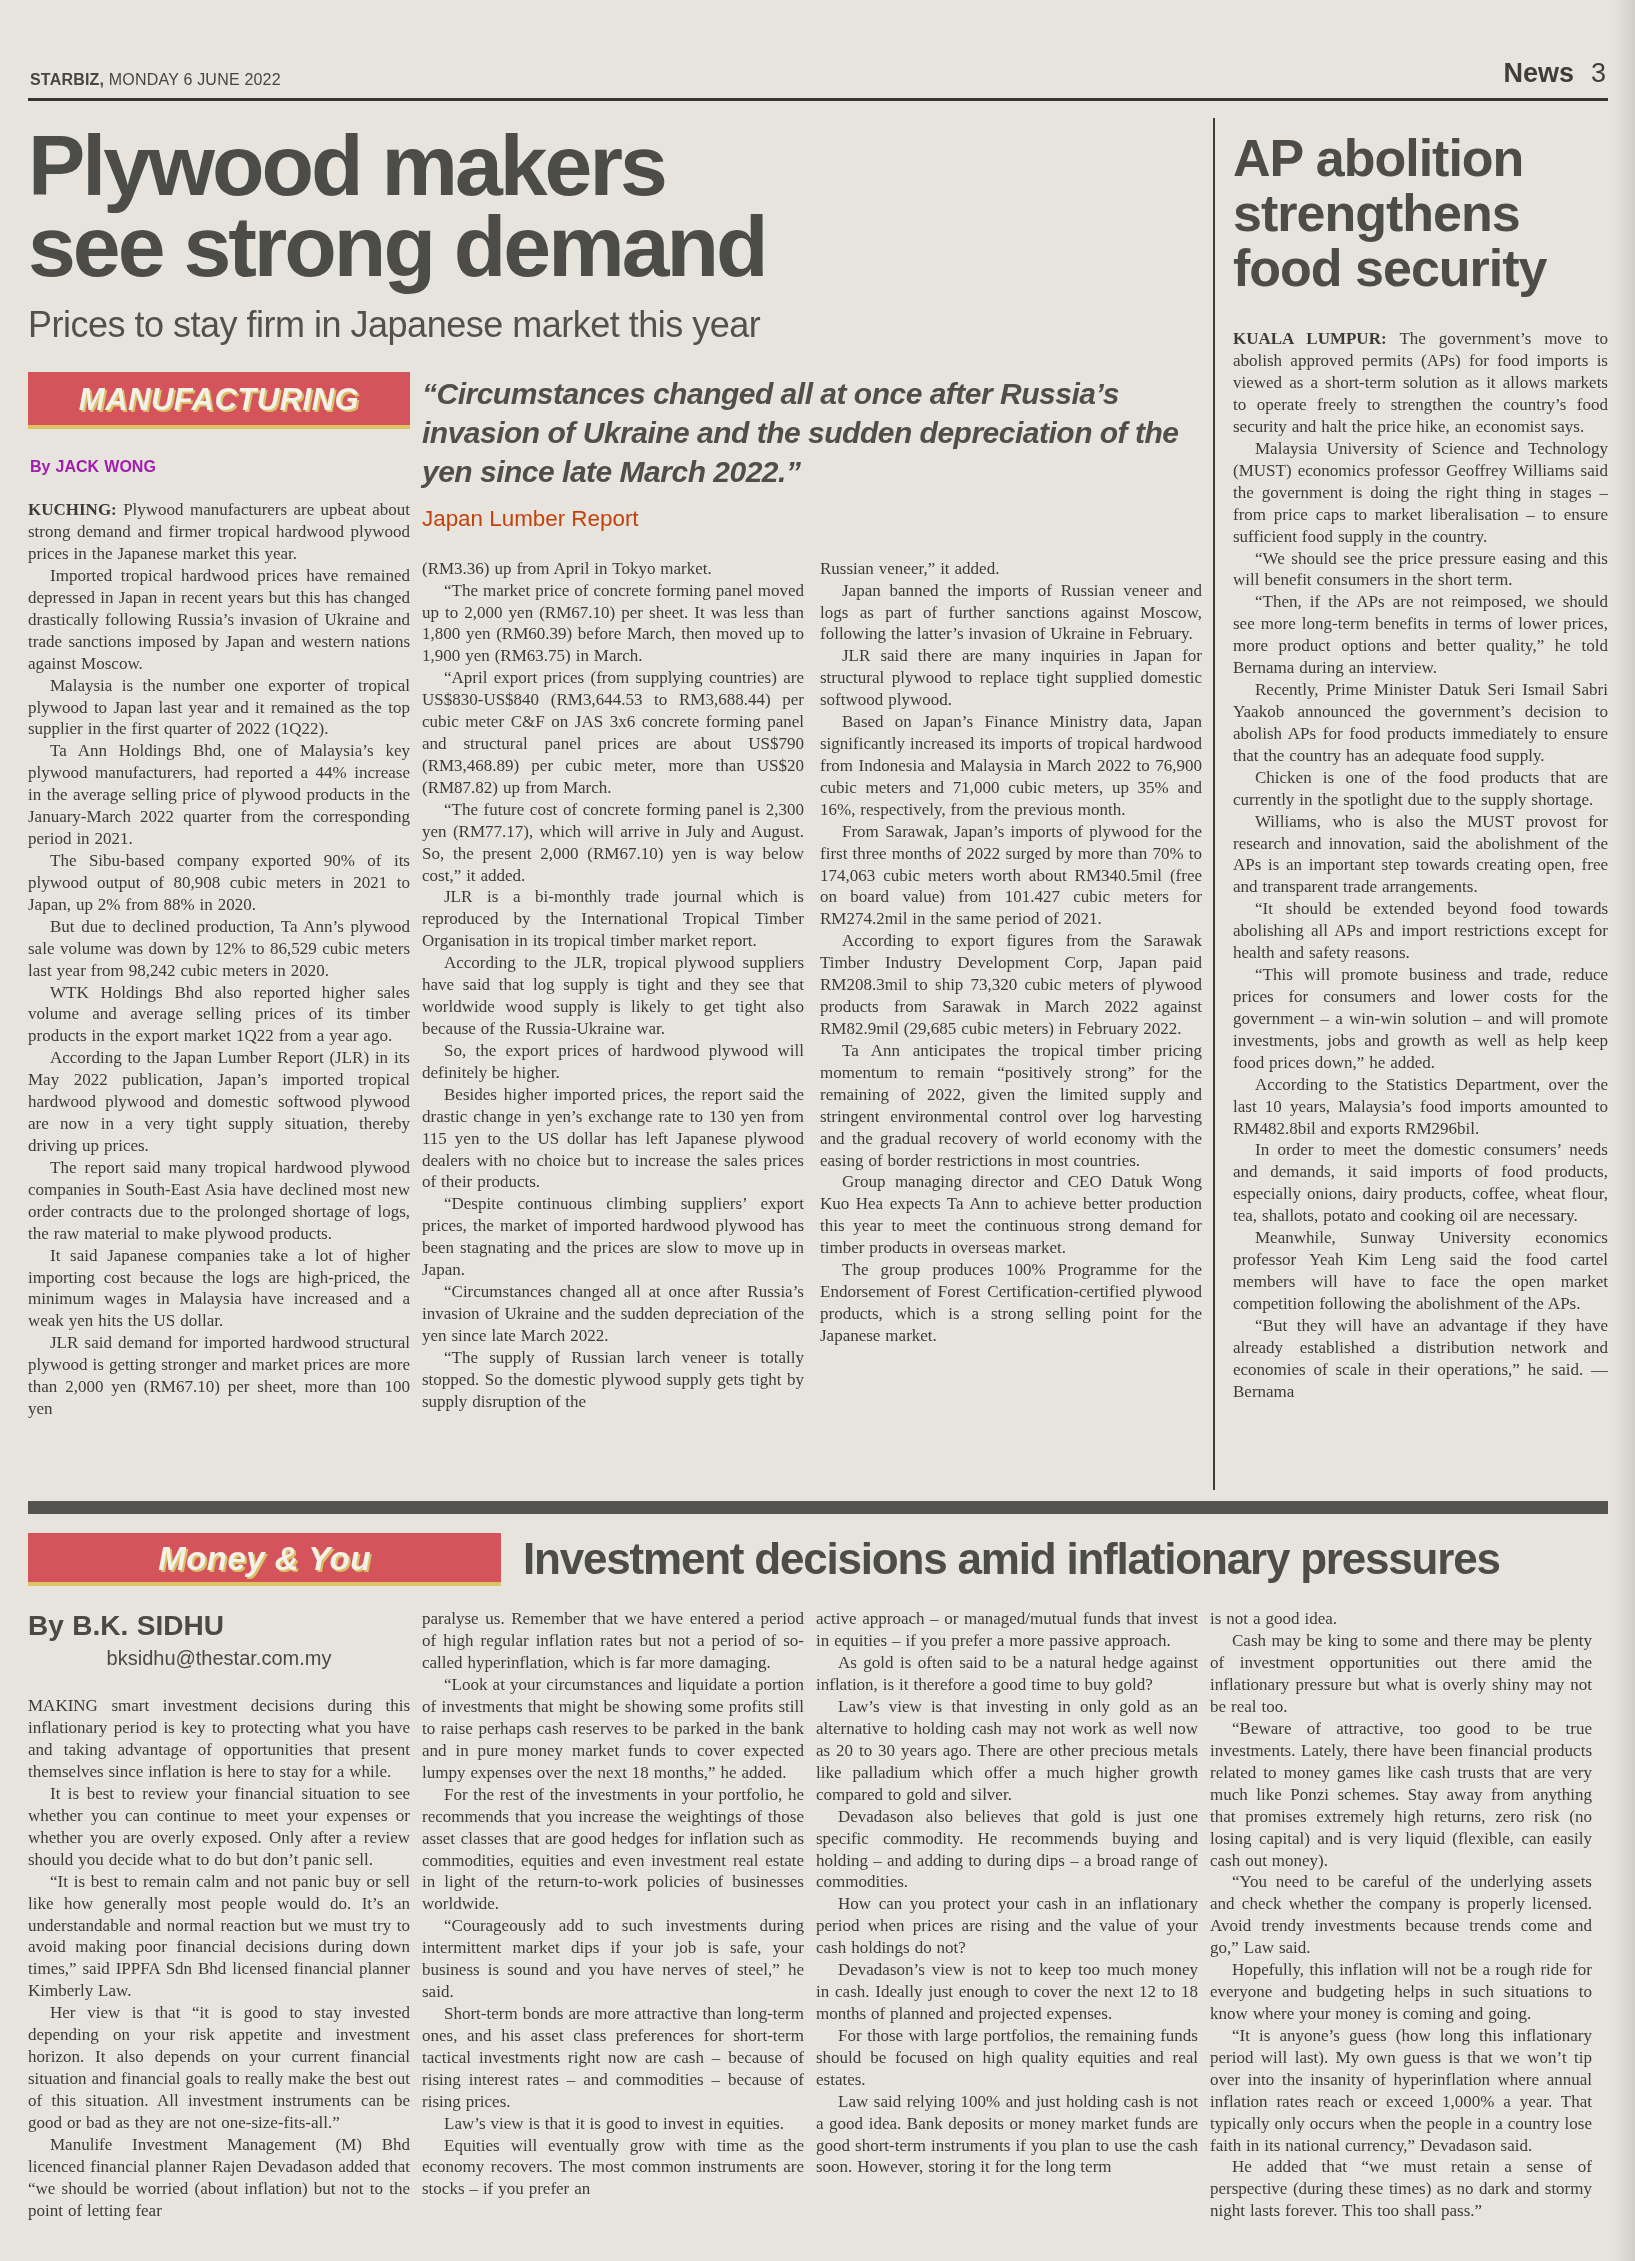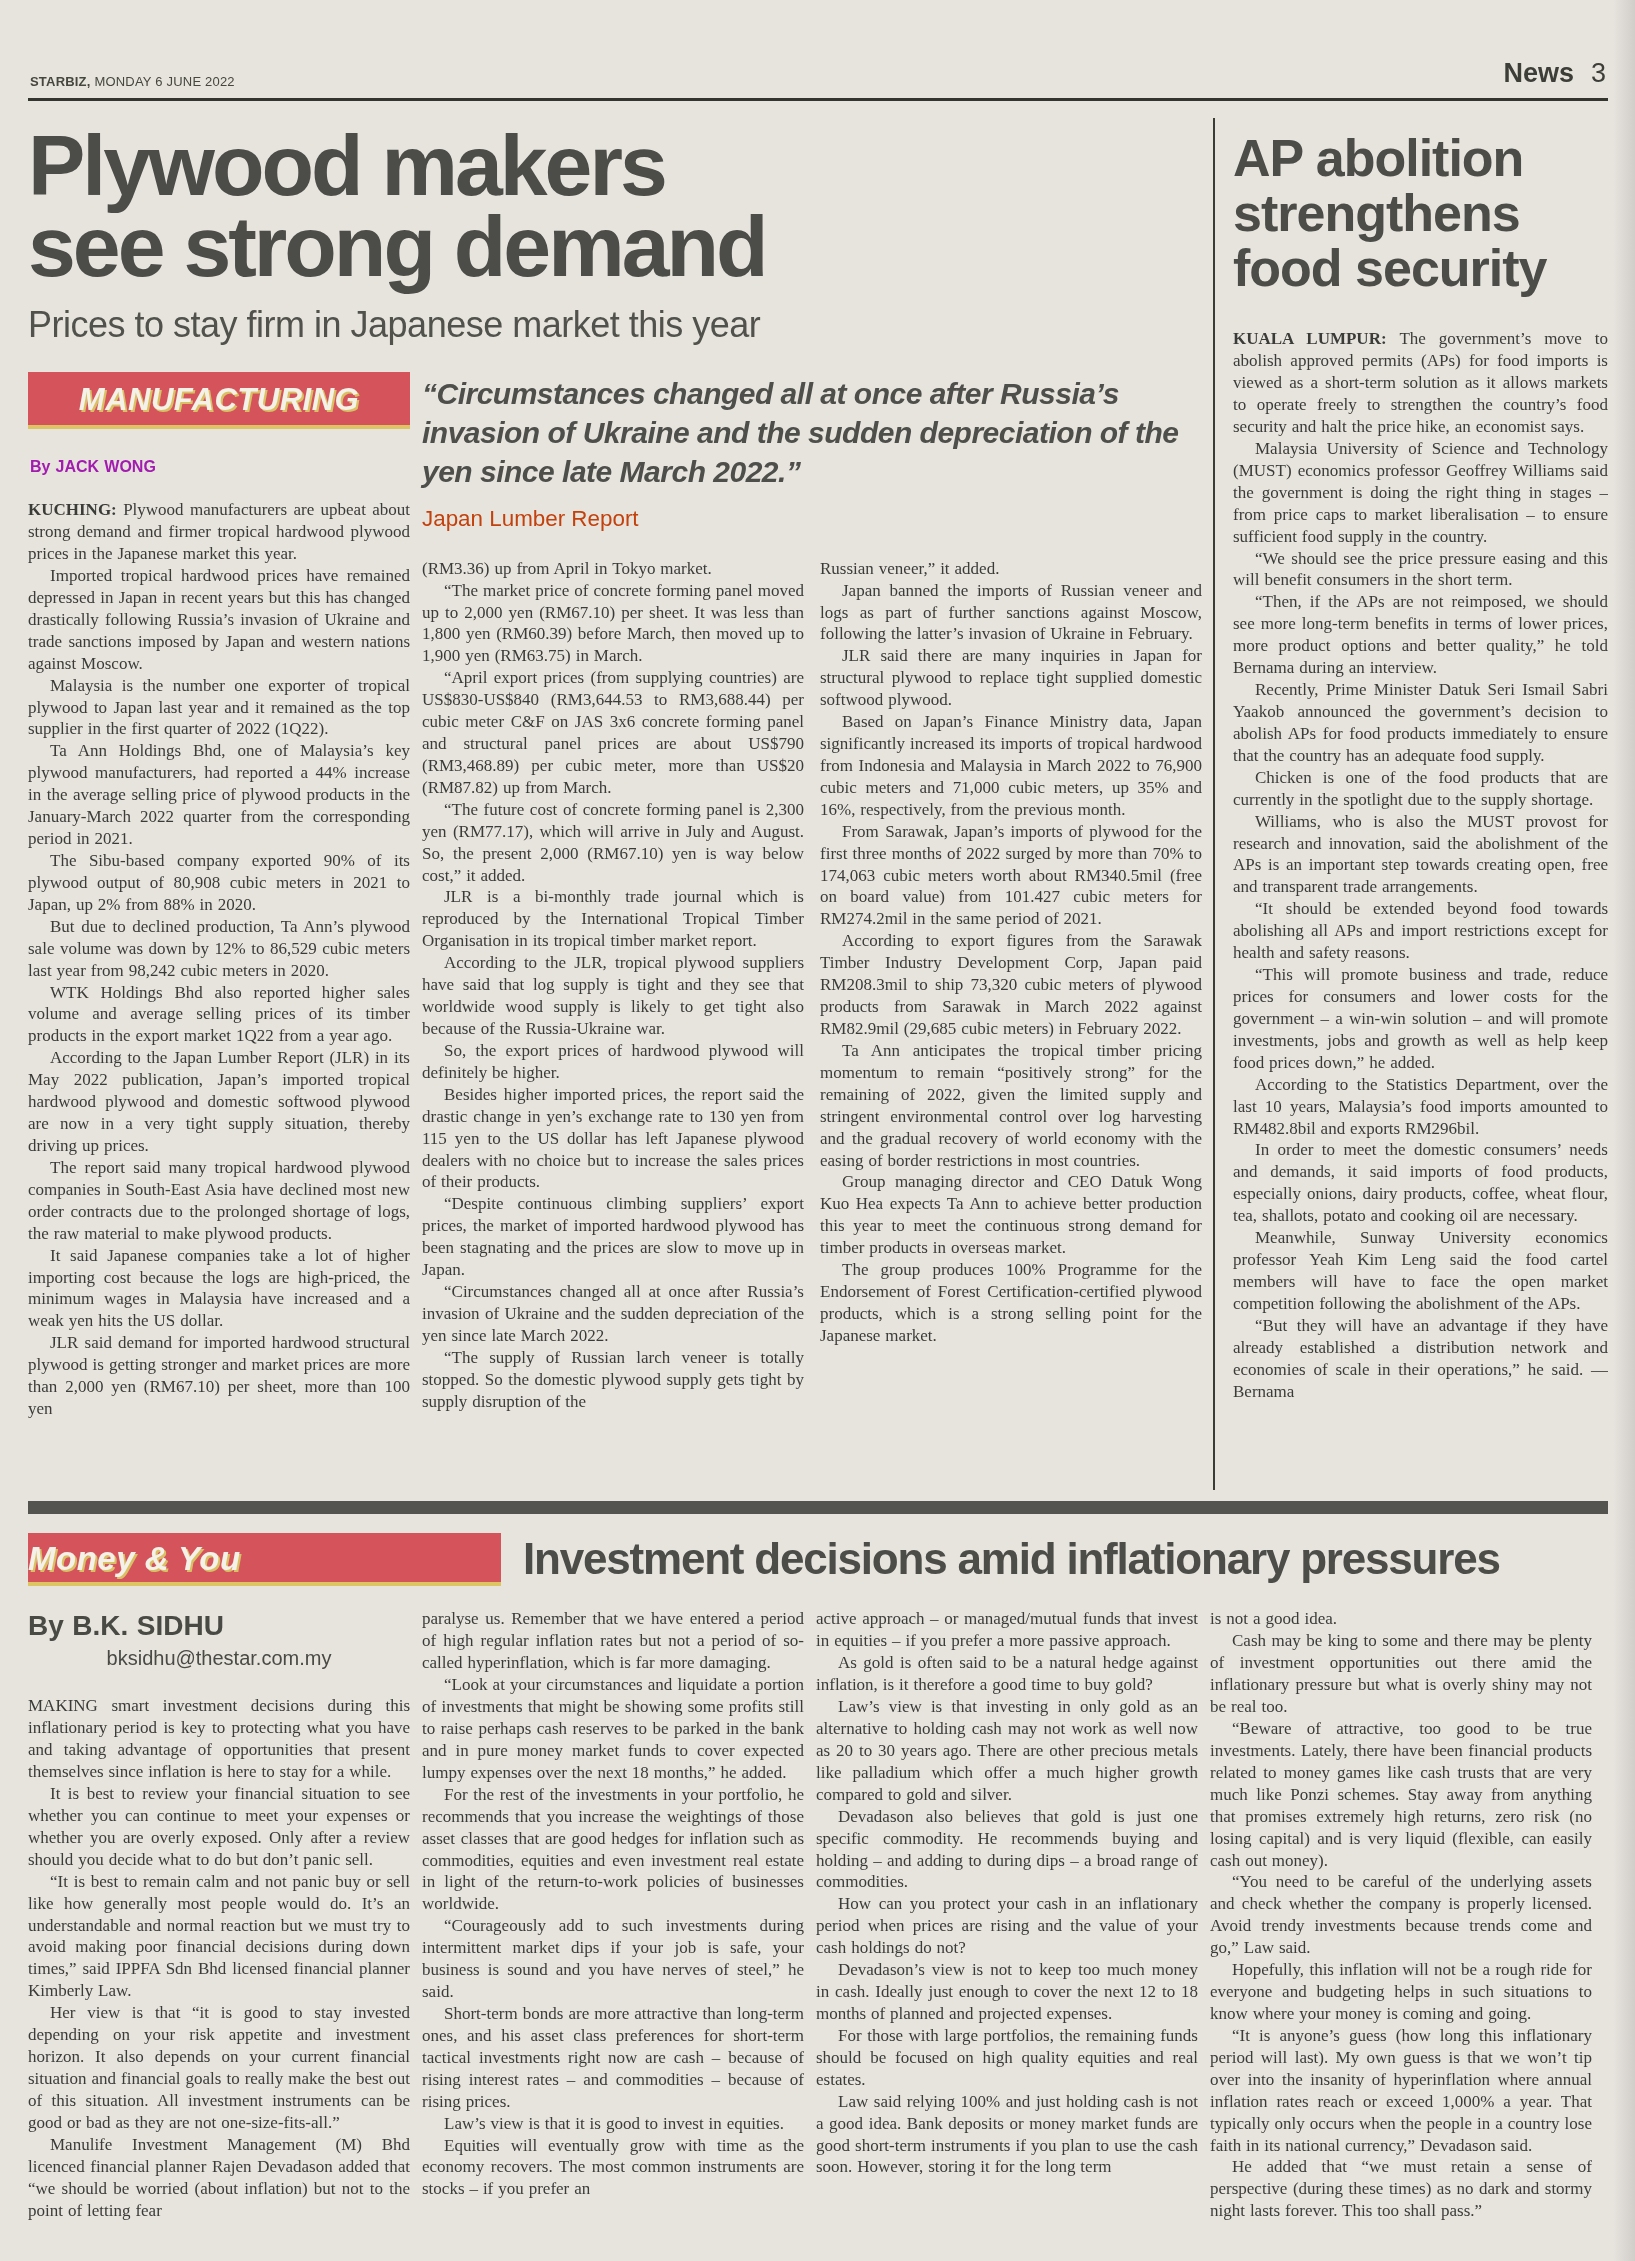--- a/index.html
+++ b/index.html
@@ -23,21 +23,21 @@
     content:"";position:absolute;top:0;right:0;width:23px;height:100%;
     background:linear-gradient(to right, rgba(0,0,0,0), rgba(0,0,0,0.10));
     pointer-events:none;
   }
   .page{padding:0 28px;}
   
   .page-header{
     display:flex;justify-content:space-between;align-items:flex-end;
     padding:58px 2px 9px 2px;border-bottom:3px solid var(--rule_dark);
   }
-  .brand-line{font-family:"Liberation Sans", sans-serif;font-size:13px;color:#46463f;letter-spacing:0.2px;}
+  .brand-line{font-family:"Liberation Sans", sans-serif;font-size:16px;color:#46463f;letter-spacing:0.2px;}
   .brand{font-weight:bold;}
   .section-head{font-family:"Liberation Sans", sans-serif;font-size:27px;color:#3e3e38;}
   .section-name{font-weight:bold;}
   .page-num{margin-left:17px;font-weight:normal;}
   
   .main-wrap{display:flex;margin-top:17px;height:1372px;overflow:hidden;}
   .main-left{width:1170px;flex:none;}
   .headline{
     font-family:"Liberation Sans", sans-serif;font-weight:bold;
     font-size:86px;line-height:0.94;letter-spacing:-3px;color:var(--head_ink);
@@ -94,21 +94,21 @@
   }
   .sidebar-body .para{margin:0;}
   .sidebar-body .para + .para{text-indent:22px;}
   
   .section-bar{height:13.4px;background:var(--bar_gray);margin-top:11px;}
   
   .money-head-row{display:flex;align-items:flex-start;gap:22px;margin-top:19px;}
   .money-banner{
     width:473px;flex:none;background:var(--banner_red);
     border-bottom:4.5px solid var(--banner_yellow);
-    text-align:left;padding:7px 0 4px 0;
+    text-align:center;padding:7px 0 4px 0;
   }
   .money-banner-text{
     font-family:"Liberation Sans", sans-serif;font-style:italic;font-weight:bold;
     font-size:33px;color:#f4f1e9;letter-spacing:0.5px;
     text-shadow:2px 2px 0 rgba(218,198,100,0.95);white-space:nowrap;
   }
   .money-headline{
     font-family:"Liberation Sans", sans-serif;font-weight:bold;
     font-size:44px;letter-spacing:-1.2px;color:var(--head_ink);margin-top:1px;
     white-space:nowrap;

